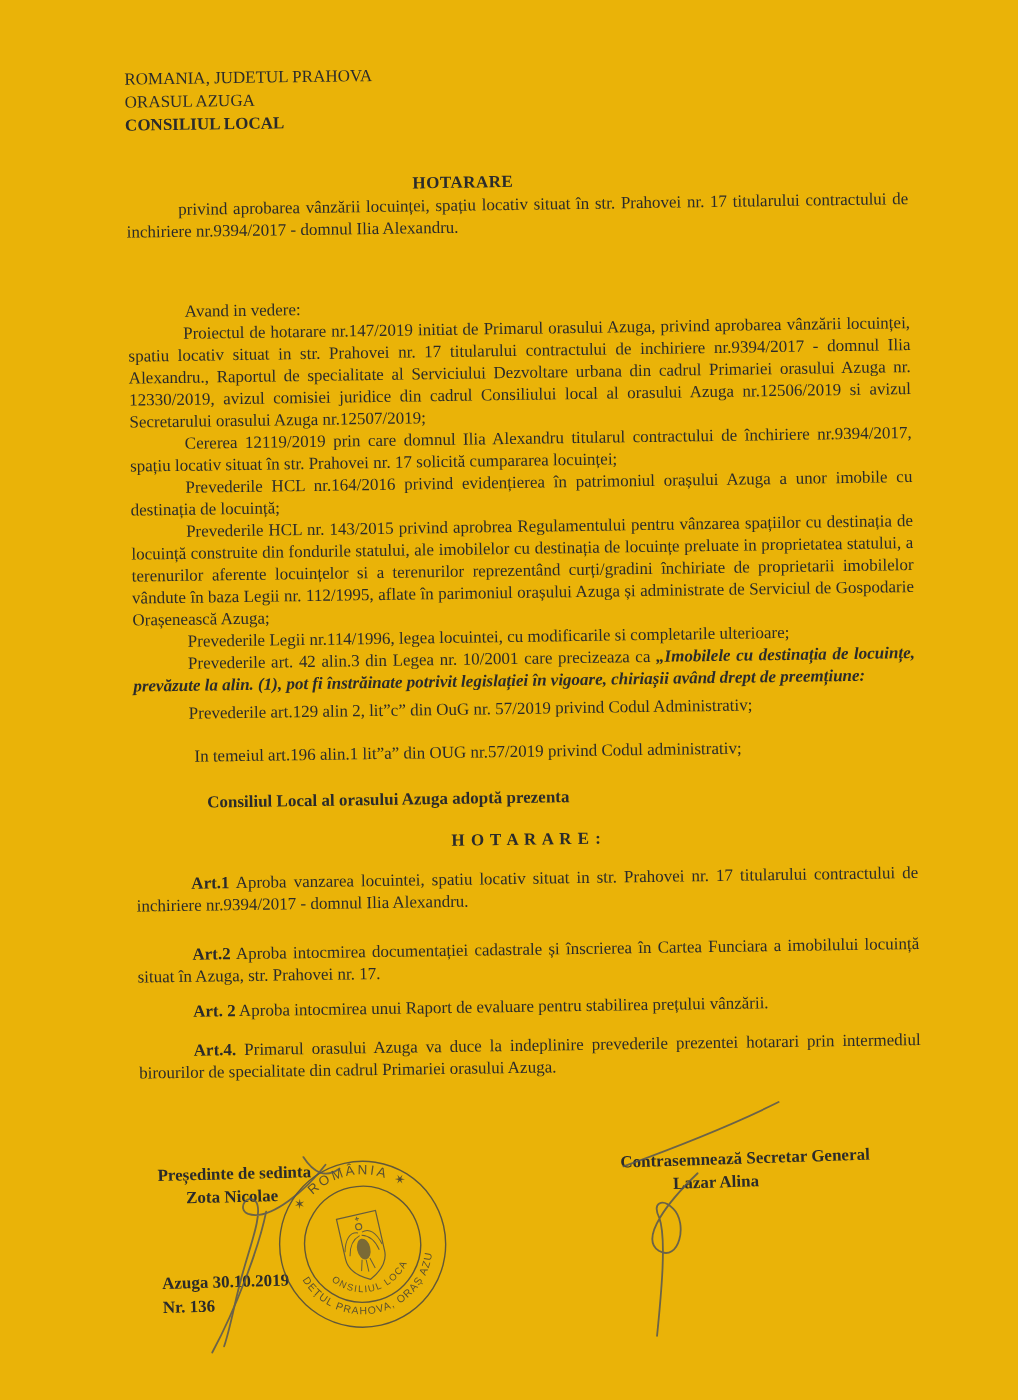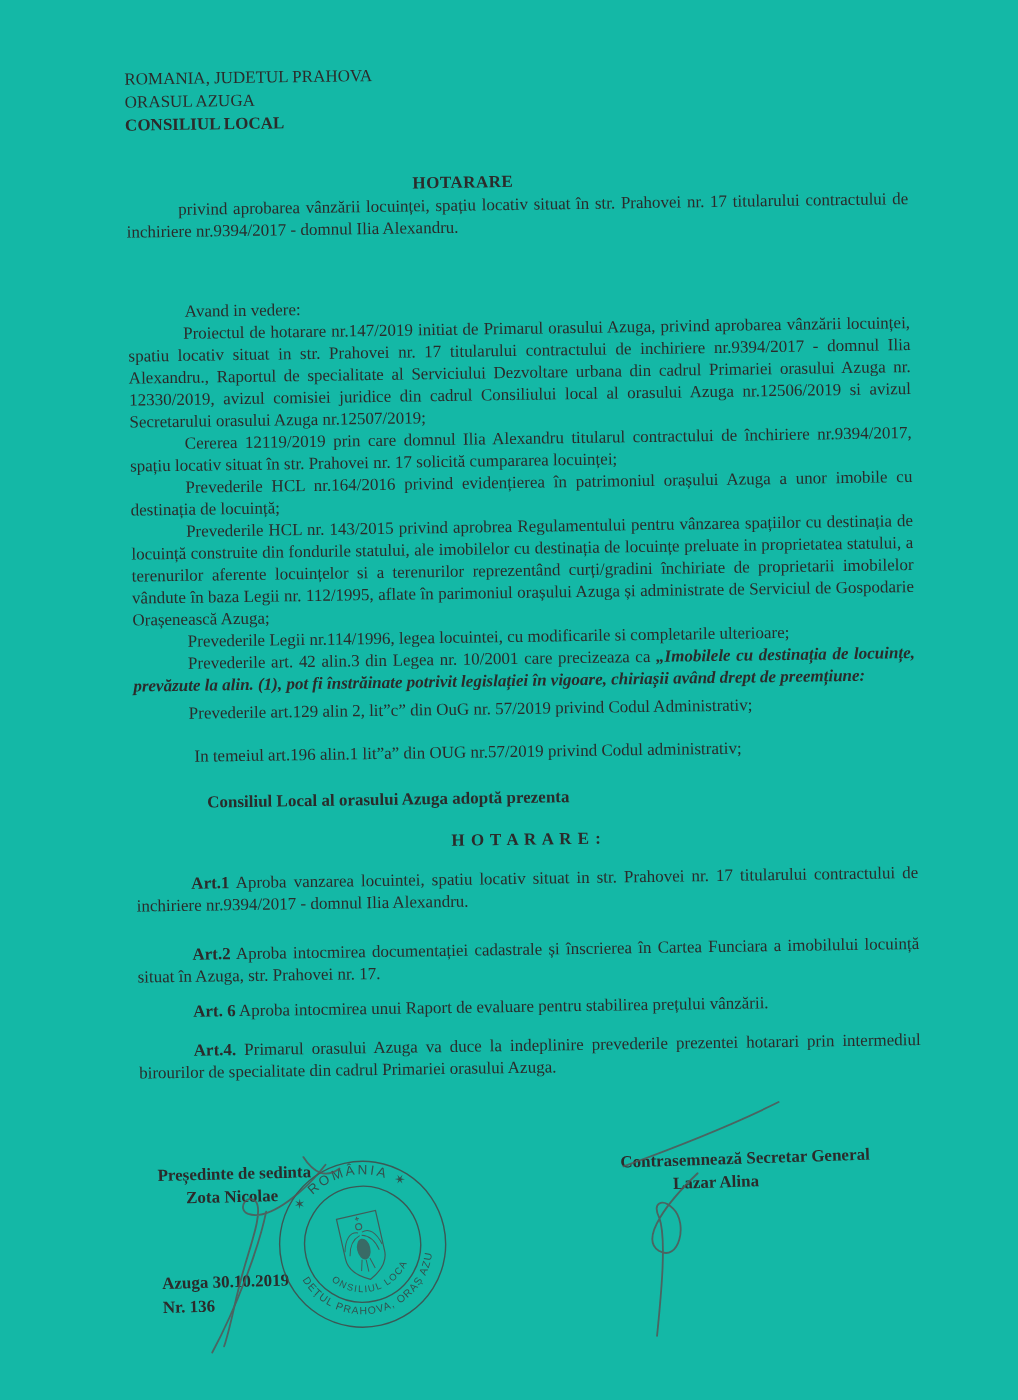--- a/index.html
+++ b/index.html
@@ -1,19 +1,19 @@
 <!DOCTYPE html>
 <html><head>
 <meta charset="utf-8">
 <style>
   html,body{margin:0;padding:0;background:#e9e9e9;}
   .page{
     position:relative;
     width:1018px;height:1400px;
-    background:#14b8a6;
+    background:#eab308;
     overflow:hidden;
     font-family:"Liberation Serif","DejaVu Serif",serif;
     color:#2b2b2b;
     font-size:17px;
     line-height:22px;
     -webkit-font-smoothing:antialiased;
   }
   .scan-rotate{
     position:absolute;inset:0;
     transform:rotate(-0.85deg);
@@ -117,21 +117,21 @@
 
       <p class="para art1">
         <span class="bold">Art.1</span>
         <span>Aproba  vanzarea locuintei,  spatiu locativ situat in  str. Prahovei nr. 17 titularului contractului de inchiriere  nr.9394/2017  -  domnul Ilia Alexandru.</span>
       </p>
       <p class="para art2">
         <span class="bold">Art.2</span>
         <span>Aproba intocmirea documentației cadastrale și înscrierea în Cartea Funciara a imobilului locuință situat în Azuga, str. Prahovei nr. 17.</span>
       </p>
       <p class="para art3">
-        <span class="bold">Art. 6</span>
+        <span class="bold">Art. 2</span>
         <span>Aproba intocmirea unui Raport de evaluare pentru stabilirea prețului vânzării.</span>
       </p>
       <p class="para art4">
         <span class="bold">Art.4.</span>
         <span>Primarul orasului Azuga va duce la indeplinire prevederile prezentei hotarari prin intermediul birourilor de specialitate din cadrul Primariei orasului Azuga.</span>
       </p>
     </div>
 
     <div class="sig-area">
 

